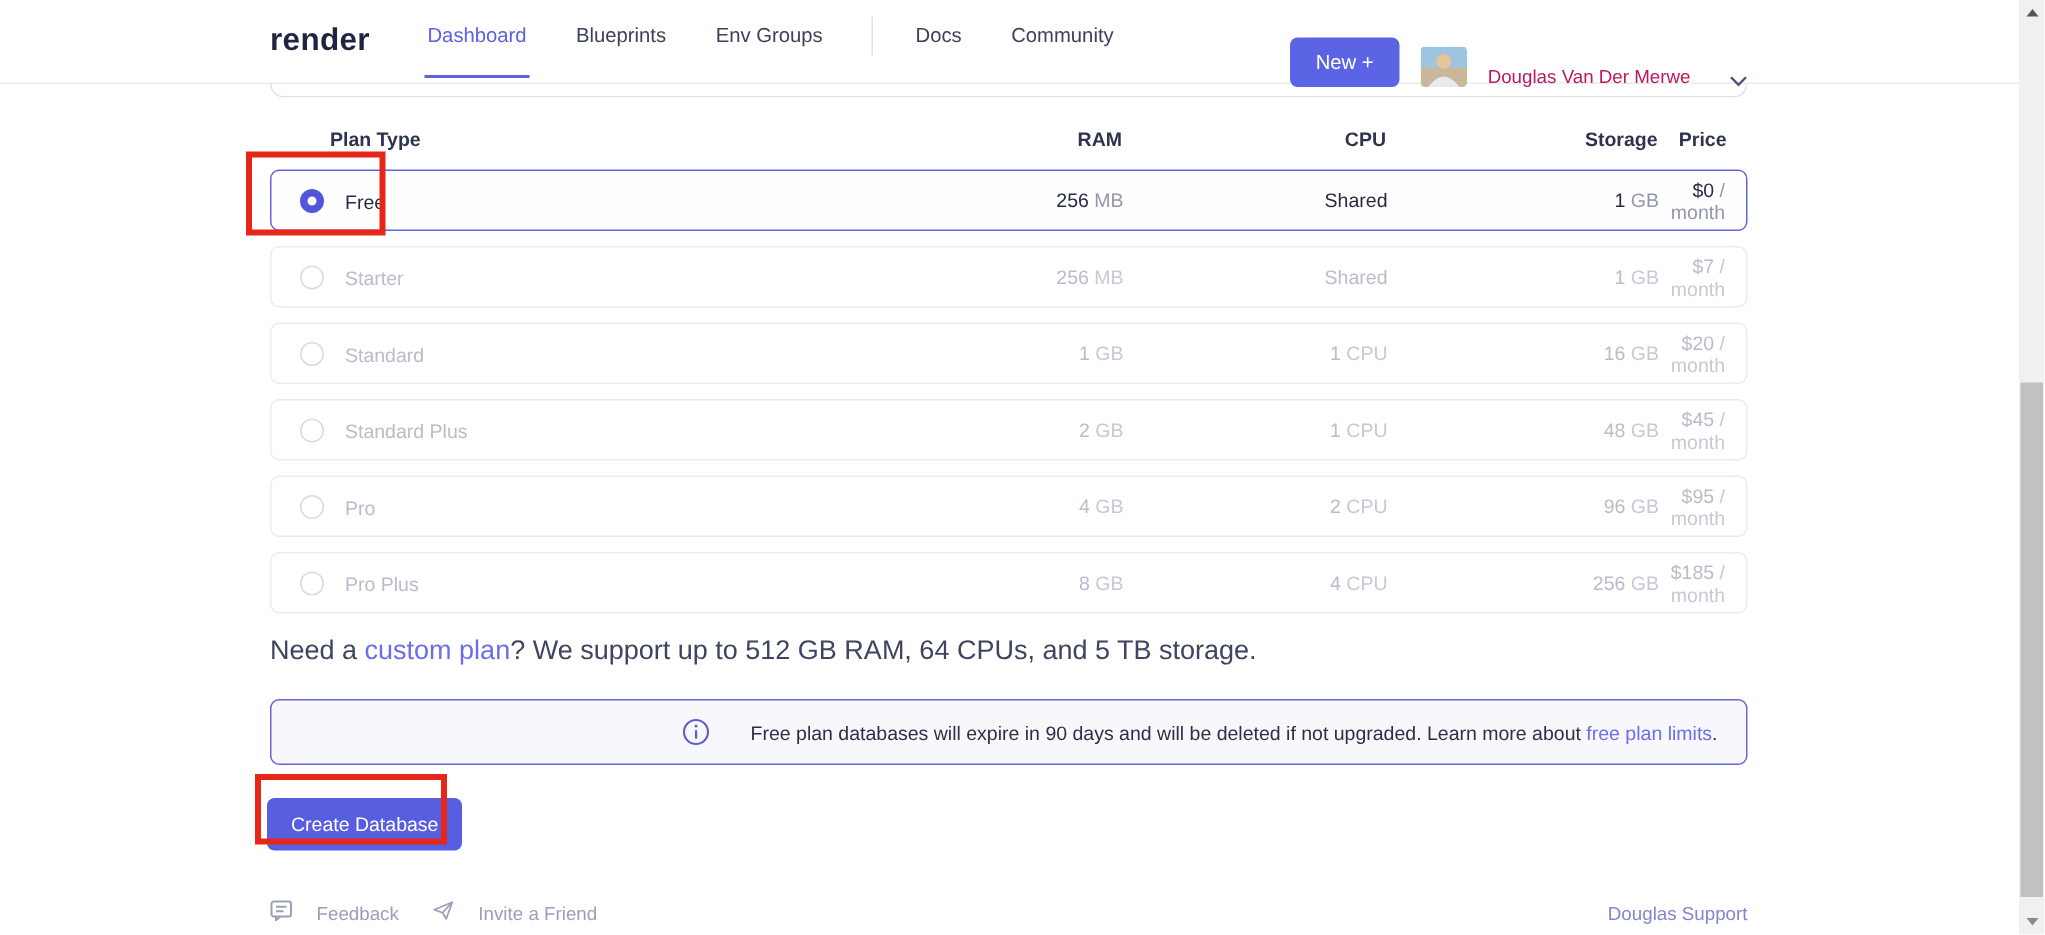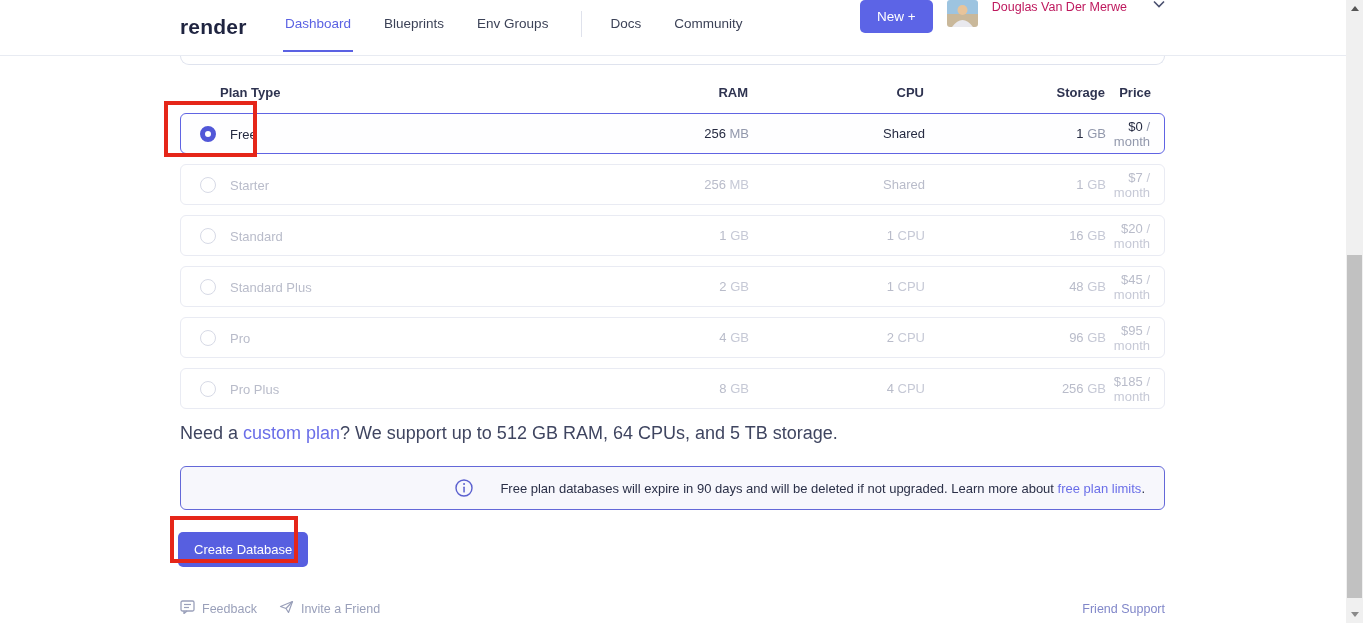--- a/index.html
+++ b/index.html
@@ -12,21 +12,21 @@
     border-bottom:1px solid #e8ebf2; background:#fff; display:flex; align-items:center; }
   .logo { position:absolute; left:180px; top:15px; font-size:21px; font-weight:700;
     letter-spacing:.2px; color:#1f2440; }
   .nav-links { position:absolute; left:285px; top:0; height:47px; display:flex; align-items:center;justify-content:space-between; }
   .nav-item { font-size:13.5px; color:#3c4257; margin-right:33px; cursor:pointer;
     height:56px; display:flex; align-items:center; position:relative; }
   .nav-item.active { color:#5b62e3; }
   .nav-item.active::after { content:""; position:absolute; left:-2px; right:-2px; bottom:0;
     height:2px; background:#5b62e3; }
   .nav-divider { width:1px; height:26px; background:#dfe2ec; margin-right:28px; }
-  .nav-right { position:absolute; right:198px; top:0; height:58px; display:flex; align-items:flex-start; gap:14px; }
+  .nav-right { position:absolute; right:198px; top:0; height:58px; display:flex; align-items:flex-end; gap:14px; }
   .btn-new { background:#5c64e6; color:#fff; font-size:13.5px; border:none; border-radius:5px;
     padding:9px 17px; cursor:pointer; font-family:inherit; }
   .avatar { width:31px; height:27px; border-radius:3px; overflow:hidden; flex:0 0 auto; }
   .user-name { font-size:12.5px; color:#be185d; }
   .chevron { margin-left:12px; display:flex; align-items:center; }
 
   
   .main { position:absolute; left:180px; top:56px; width:985px; }
   .card-bottom-remnant { height:9px; border:1px solid #dfe3ee; border-top:none;
     border-radius:0 0 9px 9px; margin-bottom:20px; }
@@ -56,21 +56,21 @@
 
   .banner { border:1px solid #6468d8; background:#f7f7fc; border-radius:6px;
     min-height:44px; display:flex; align-items:center; gap:27px; padding:12px 19px;
     font-size:13px; color:#2b3048; margin-bottom:22px;justify-content:flex-end; }
   .info-icon { flex:0 0 auto; display:flex; }
 
   .btn-create { background:#575fe0; color:#fff; border:none; border-radius:5px;
     font-size:13px; padding:10px 16px; cursor:pointer; font-family:inherit; margin-left:-2px; }
 
   .footer { display:flex; align-items:center; margin-top:33px; font-size:12.5px; color:#9aa0ba; }
-  .footer-item { display:flex; align-items:center; gap:7px; margin-right:22px; cursor:pointer; }
+  .footer-item { display:flex; align-items:center; gap:16px; margin-right:22px; cursor:pointer; }
   .contact { margin-left:auto; color:#8187c9; cursor:pointer; }
 
   
   .anno { position:absolute; border:4px solid #e52619; background:transparent; pointer-events:none; }
   .anno-1 { left:164px; top:101px; width:93px; height:56px; }
   .anno-2 { left:170px; top:516px; width:128px; height:47px; }
 
   
   .scrollbar { position:absolute; right:0; top:0; width:17px; height:623px; background:#f0f0f0; }
   .sb-arrow { position:absolute; left:0; width:17px; height:17px; display:flex;
@@ -222,21 +222,21 @@
       </div>
       <div class="footer-item">
         <span>
           <svg width="15" height="14" viewBox="0 0 15 14">
             <path d="M1.5 6.5 L13.5 1.5 L9.5 12.5 L7 8.5 Z" fill="none" stroke="#9aa0ba" stroke-width="1.2" stroke-linejoin="round"></path>
             <line x1="7" y1="8.5" x2="13.5" y2="1.5" stroke="#9aa0ba" stroke-width="1.2"></line>
           </svg>
         </span>
         <span>Invite a Friend</span>
       </div>
-      <div class="contact">Friend Support</div>
+      <div class="contact">Douglas Support</div>
     </div>
   </div>
 
   <div class="anno anno-1"></div>
   <div class="anno anno-2"></div>
 
   <div class="scrollbar">
     <div class="sb-arrow up">
         <div class="tri-up"></div>
       </div>

